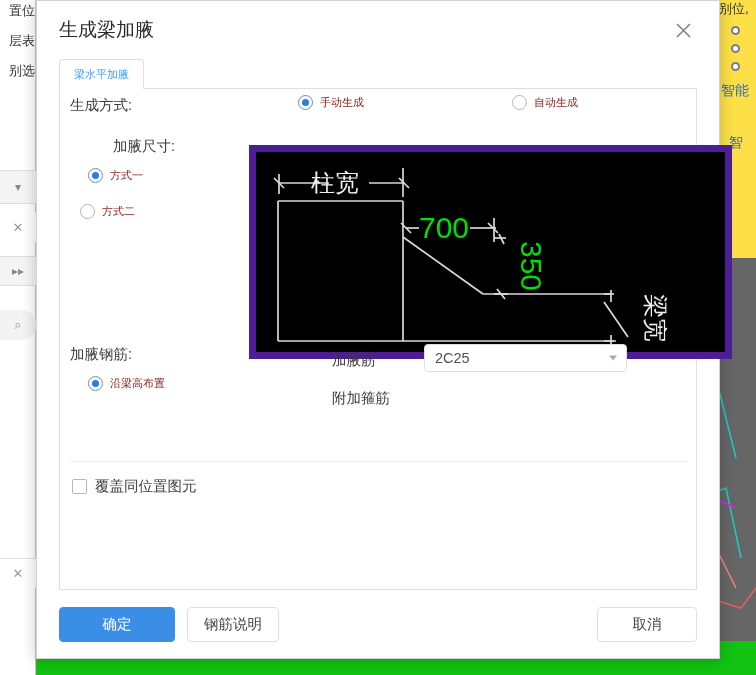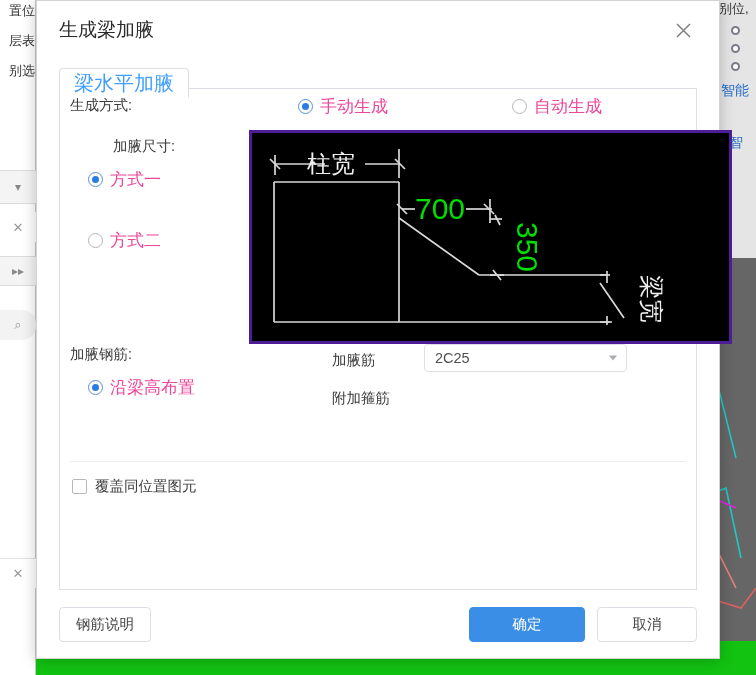--- a/index.html
+++ b/index.html
@@ -32,21 +32,21 @@
     color: #888; font-size: 12px;
   }
   .bg-left-plain {
     position: absolute; left: 0; width: 36px;
     background: #ffffff;
     display: flex; align-items: center; justify-content: center;
     color: #999; font-size: 13px;
   }
   .bg-right-panel {
     position: absolute; right: 0; top: 0; width: 38px; height: 258px;
-    background: #e5e5e5; border-left: 1px solid #c8c8c8;
+    background: #fde047; border-left: 1px solid #c8c8c8;
   }
   .bg-right-title {
     position: absolute; left: 0; top: 0; width: 38px; height: 18px;
     font-size: 13px; color: #333; overflow: hidden; white-space: nowrap;
   }
   .bg-right-dots {
     position: absolute; left: 12px; top: 26px;
   }
   .bg-right-dots i {
     display: block; width: 9px; height: 9px; margin-bottom: 9px;
@@ -98,28 +98,28 @@
   
   #tab-strip {
     display: flex; align-items: flex-end;
     height: 30px;
     border-bottom: 1px solid #dcdfe6;
     position: relative;
   }
   .tab {
     height: 30px;
     padding: 0 14px;
-    font-size: 20px;
+    font-size: 11px;
     display: flex; align-items: center;
     color: #409eff;
     background: #fff;
     border: 1px solid #dcdfe6;
     border-bottom: 1px solid #fff;
     border-radius: 4px 4px 0 0;
-    position: relative; top: 10px;
+    position: relative; top: 1px;
     cursor: pointer;
   }
 
   
   #content-card {
     flex: 1 1 auto;
     border: 1px solid #dcdfe6;
     border-top: none;
     padding: 14px 16px 10px 16px;
     position: relative;
@@ -138,35 +138,35 @@
     width: 15px; height: 15px; border-radius: 50%;
     border: 1px solid #b5b5b5; background: #fff;
     display: inline-block; position: relative; margin-right: 7px;
     flex: 0 0 15px;
   }
   .radio.checked .dot { border-color: #5a8fd6; }
   .radio.checked .dot::after {
     content: ""; position: absolute; left: 3px; top: 3px;
     width: 7px; height: 7px; border-radius: 50%; background: #2a7ce0;
   }
-  .radio .rlabel { font-size: 17px; color: #ec4899; }
+  .radio .rlabel { font-size: 11px; color: #7f1d1d; }
   #label-method { position: absolute; left: 10px; top: 7px; }
   #radio-manual { position: absolute; left: 238px; top: 6px; }
   #radio-auto   { position: absolute; left: 452px; top: 6px; }
 
   
   #label-haunch-size { position: absolute; left: 10px; top: 48px; margin-left: 43px; }
   #radio-mode1 { position: absolute; left: 28px; top: 79px; }
-  #radio-mode2 { position: absolute; left: 28px; top: 115px; margin-top: 25px; }
+  #radio-mode2 { position: absolute; left: 20px; top: 115px; }
 
   
   #preview {
-    position: absolute; left: 189px; top: 41px;
+    position: absolute; left: 189px; top: 56px;
     width: 483px; height: 214px;
-    background: #000; border: 3px solid #4c1d95;
+    background: #000; border: 7px solid #4c1d95;
   }
   #preview svg { display: block; }
 
   
   #label-haunch-rebar { position: absolute; left: 10px; top: 256px; }
   #radio-along-height { position: absolute; left: 28px; top: 287px; }
   #radio-by-faces { position: absolute; left: 28px; top: 326px; }
 
   #label-haunch-bar   { position: absolute; left: 272px; top: 262px; }
   #label-extra-stirrup{ position: absolute; left: 272px; top: 300px; }
@@ -405,17 +405,17 @@
 
       <div id="checkbox-cover">
         <span class="box"></span>
         <span class="clabel">覆盖同位置图元</span>
       </div>
 
     </div>
   </div>
 
   <div id="dialog-footer">
+    <div class="btn primary" id="btn-ok">确定</div>
     <div class="btn" id="btn-rebar-desc">钢筋说明</div>
-    <div class="btn primary" id="btn-ok">确定</div>
     <div class="btn" id="btn-cancel">取消</div>
   </div>
 </div>
 
 </body></html>

